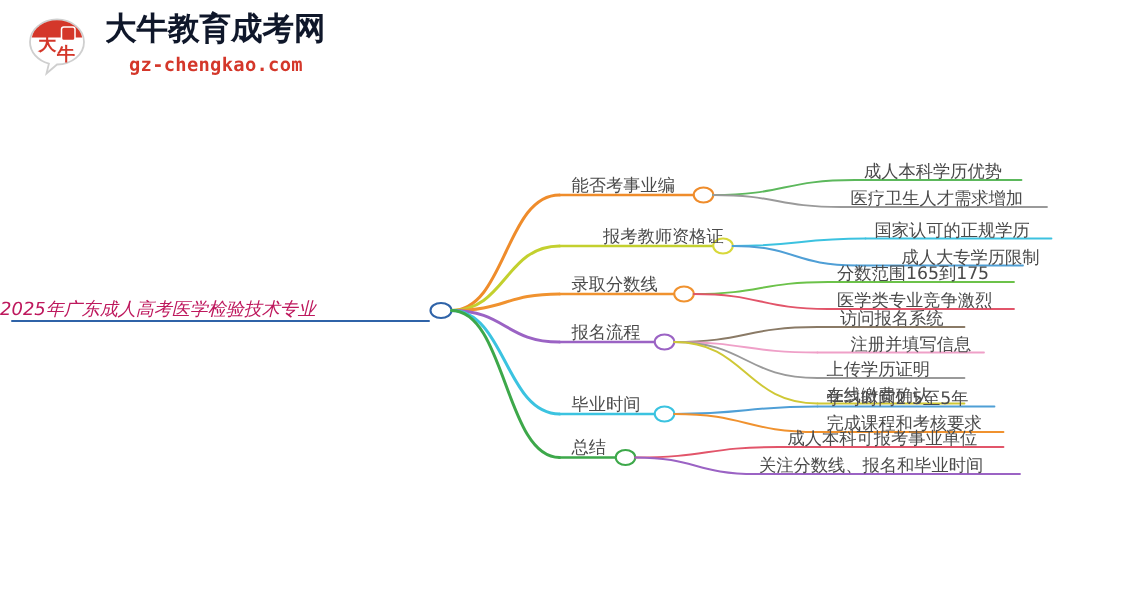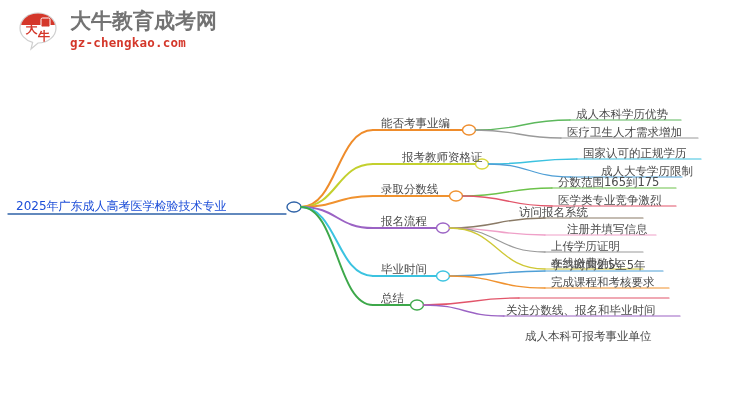--- a/index.html
+++ b/index.html
@@ -12,28 +12,29 @@
     position:relative;
   }
   #stage{position:relative;width:750px;height:410px;}
 
   
   .logo-wrap{position:absolute;left:14px;top:6px;display:flex;align-items:center;gap:8px;}
   .logo-mark{position:relative;width:48px;height:48px;flex:0 0 48px;}
   .logo-mark svg{display:block;}
   .logo-text{display:flex;flex-direction:column;justify-content:center;line-height:1;}
   .logo-cn{
-    font-size:21px;font-weight:bold;color:#737373;letter-spacing:0px;
-    font-family:Liberation Serif, serif;
+    font-size:21px;font-weight:bold;color:#0f172a;letter-spacing:0px;
+    font-family:Liberation Mono, monospace;
     white-space:nowrap;
   }
   .logo-en{
     font-size:12.5px;font-weight:bold;color:#d4372a;margin-top:5px;
     letter-spacing:.2px;white-space:nowrap;
     font-family:"DejaVu Sans Mono","Liberation Mono",monospace;
+    margin-left:16px;
   }
 
   
   #map-svg{position:absolute;left:0;top:0;width:750px;height:410px;}
 
   .node-label{
     position:absolute;
     font-size:11.5px;
     color:#3f3f3f;
     white-space:nowrap;
@@ -113,35 +114,35 @@
       <path d="M 301 207 C 337 207, 337 305, 373 305" fill="none" stroke="#3da84a" stroke-width="2" stroke-linecap="round"></path>
       <line x1="373" y1="305" x2="410" y2="305" stroke="#3da84a" stroke-width="1.8" stroke-linecap="round"></line>
       <ellipse cx="417" cy="305" rx="6.5" ry="5" fill="#ffffff" stroke="#3da84a" stroke-width="1.4"></ellipse>
       <path d="M 423.5 305 C 471.25 305, 471.25 298, 519 298" fill="none" stroke="#e2556a" stroke-width="1.3" stroke-linecap="round"></path>
       <line x1="519" y1="298" x2="669" y2="298" stroke="#e2556a" stroke-width="1.2" stroke-linecap="round"></line>
       <path d="M 423.5 305 C 463.75 305, 463.75 316, 504 316" fill="none" stroke="#9b63c4" stroke-width="1.3" stroke-linecap="round"></path>
       <line x1="504" y1="316" x2="680" y2="316" stroke="#9b63c4" stroke-width="1.2" stroke-linecap="round"></line>
     </svg>
 
   <div id="labels">
-      <div class="node-label root-label" style="left: 16px; top: 199px; color: #1d4ed8;">2025年广东成人高考医学检验技术专业</div>
+      <div class="node-label root-label" style="left: 0; top: 199px; color: #be185d; font-style: italic;">2025年广东成人高考医学检验技术专业</div>
       <div class="node-label branch-label" style="left: 381px; top: 116px;">能否考事业编</div>
       <div class="node-label leaf-label" style="left: 576px; top: 107px;">成人本科学历优势</div>
       <div class="node-label leaf-label" style="left: 567px; top: 125px;">医疗卫生人才需求增加</div>
       <div class="node-label branch-label" style="left: 381px; top: 150px; margin-left: 21px;">报考教师资格证</div>
       <div class="node-label leaf-label" style="left: 583px; top: 146px;">国家认可的正规学历</div>
       <div class="node-label leaf-label" style="left: 577px; top: 164px; margin-left: 24px;">成人大专学历限制</div>
       <div class="node-label branch-label" style="left: 381px; top: 182px;">录取分数线</div>
       <div class="node-label leaf-label" style="left: 558px; top: 175px;">分数范围165到175</div>
       <div class="node-label leaf-label" style="left: 558px; top: 193px;">医学类专业竞争激烈</div>
       <div class="node-label branch-label" style="left: 381px; top: 214px;">报名流程</div>
-      <div class="node-label leaf-label" style="left: 519px; top: 205px;">访问报名系统</div>
+      <div class="node-label leaf-label" style="left: 560px; top: 205px;">访问报名系统</div>
       <div class="node-label leaf-label" style="left: 551px; top: 222px; margin-left: 16px;">注册并填写信息</div>
       <div class="node-label leaf-label" style="left: 551px; top: 239px;">上传学历证明</div>
       <div class="node-label leaf-label" style="left: 551px; top: 256px;">在线缴费确认</div>
       <div class="node-label branch-label" style="left: 381px; top: 262px;">毕业时间</div>
       <div class="node-label leaf-label" style="left: 551px; top: 258px;">学习时间2.5至5年</div>
       <div class="node-label leaf-label" style="left: 551px; top: 275px;">完成课程和考核要求</div>
       <div class="node-label branch-label" style="left: 381px; top: 291px; text-align: center;">总结</div>
-      <div class="node-label leaf-label" style="left: 525px; top: 285px; margin-top: 44px;">成人本科可报考事业单位</div>
+      <div class="node-label leaf-label" style="left: 525px; top: 285px;">成人本科可报考事业单位</div>
       <div class="node-label leaf-label" style="left: 506px; top: 303px;">关注分数线、报名和毕业时间</div>
     </div>
 </div>
 
 </body></html>

